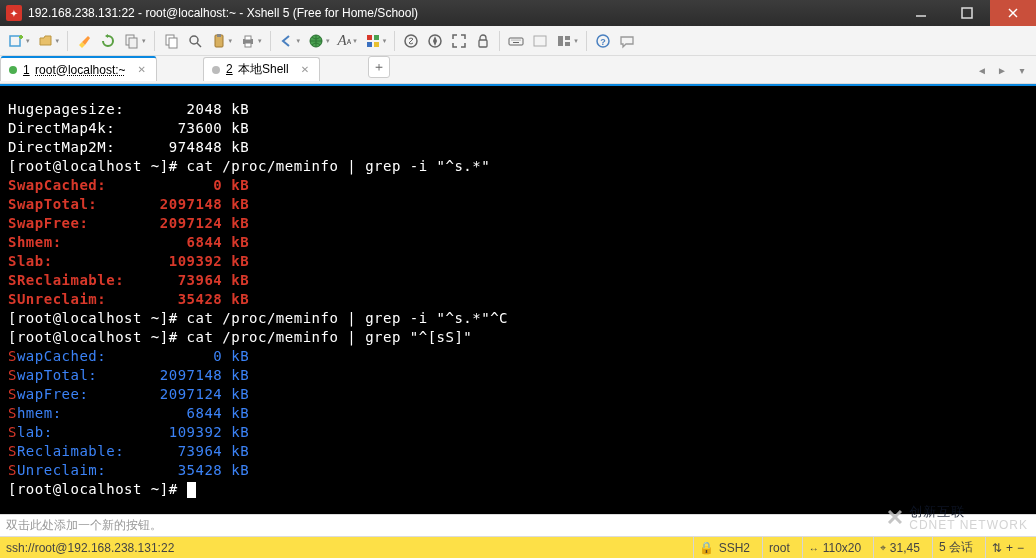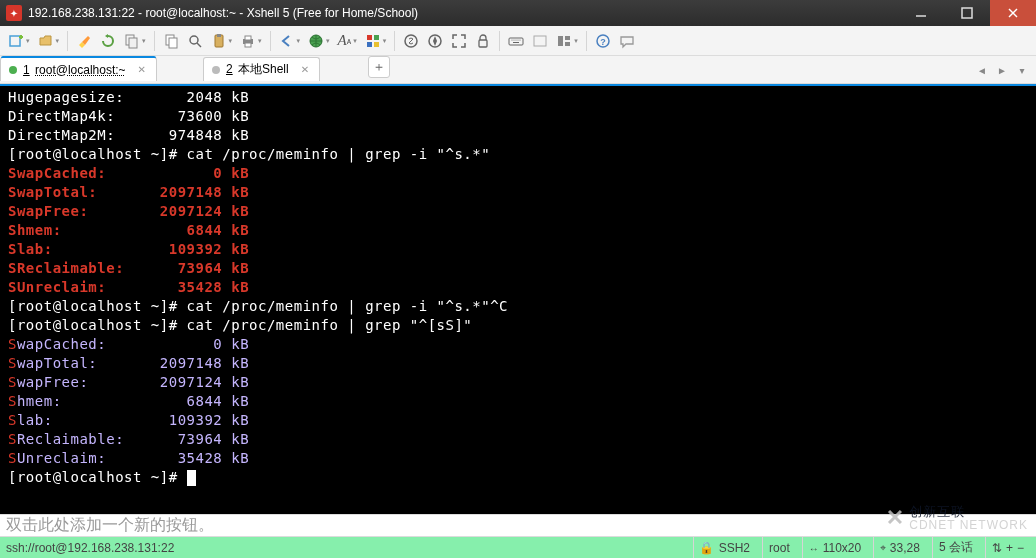--- a/index.html
+++ b/index.html
@@ -29,32 +29,32 @@
     .tab .tabnum { text-decoration:underline; margin-right:2px;}
     .tab-close { margin-left:6px; color:#999; font-size:10px;}
     .tab-add { width:22px; height:22px; display:flex; align-items:center; justify-content:center; border:1px solid #ccc; border-radius:3px; background:#fff; margin-left:2px; margin-bottom:2px; font-size:13px; color:#666;}
     .tab-nav { position:absolute; right:4px; top:4px; display:flex; gap:0;}
     .tab-nav .nav-btn { width:20px; height:20px; display:flex; align-items:center; justify-content:center; font-size:10px; color:#888; border:1px solid transparent;}
 
     
     .term-topedge { height:2px; background:#0a88e0; }
 
     
-    .terminal { flex:1; background:#000; color:#fff; font-family:"Consolas","DejaVu Sans Mono",monospace; font-size:14px; line-height:19px; padding:2px 8px 4px 8px; overflow:hidden; white-space:pre; letter-spacing:0.5px; }
+    .terminal { flex:1; background:#000; color:#fff; font-family:"Consolas","DejaVu Sans Mono",monospace; font-size:14px; line-height:19px; padding:14px 8px 4px 8px; overflow:hidden; white-space:pre; letter-spacing:0.5px; }
     .r { color:#d8382a; font-weight:bold;}
     .rS { color:#d8382a; } 
-    .w { color:#c4b5fd; }
+    .w { color:#3b82f6; }
     .cursor { display:inline-block; width:9px; height:16px; background:#fff; vertical-align:middle; animation:blink 1s step-start infinite;}
     @keyframes blink { 50%{opacity:0;} }
 
     
-    .compose { height:22px; background:#fff; border-top:1px solid #dcdcdc; padding:3px 6px; color:#999; font-size:16px; display:flex; align-items:center;}
-
-    
-    .statusbar { height:22px; background:#86efac; border-top:1px solid #dcdcdc; display:flex; align-items:center; padding:0 6px; font-size:12px; color:#444; gap:6px;}
+    .compose { height:22px; background:#fff; border-top:1px solid #dcdcdc; padding:3px 6px; color:#999; font-size:12px; display:flex; align-items:center;}
+
+    
+    .statusbar { height:22px; background:#fde047; border-top:1px solid #dcdcdc; display:flex; align-items:center; padding:0 6px; font-size:12px; color:#444; gap:6px;}
     .stat-left { flex:1; }
     .stat-item { padding:0 6px; border-left:1px solid #d5d5d5; height:100%; display:inline-flex; align-items:center; gap:4px;}
     .stat-item:first-of-type{ border-left:none;}
     .wm-logo { position:absolute; right:8px; bottom:26px; opacity:0.85; display:flex; align-items:center; gap:4px; font-size:13px; color:#999; letter-spacing:1px;}
     .wm-logo .x { font-size:22px; font-weight:bold; color:#bbb; line-height:14px;}
     .wm-sub { font-size:12px; color:#ccc; letter-spacing:1px; display:block; margin-top:-3px;}
 
     svg.icon { width:16px; height:16px; }
   </style>
 </head>
@@ -271,21 +271,21 @@
       <span>🔒</span>
       <span>SSH2</span>
     </div>
   <div class="stat-item">root</div>
   <div class="stat-item">
       <span style="font-size:10px">↔</span> 
       <span>110x20</span>
     </div>
   <div class="stat-item">
       <span style="font-size:10px">⌖</span> 
-      <span>33,28</span>
+      <span>31,45</span>
     </div>
   <div class="stat-item">5 会话</div>
   <div class="stat-item">
       <span>⇅</span> 
       <span>+</span> 
       <span>−</span>
     </div>
 </div>
 
 <div class="wm-logo">

